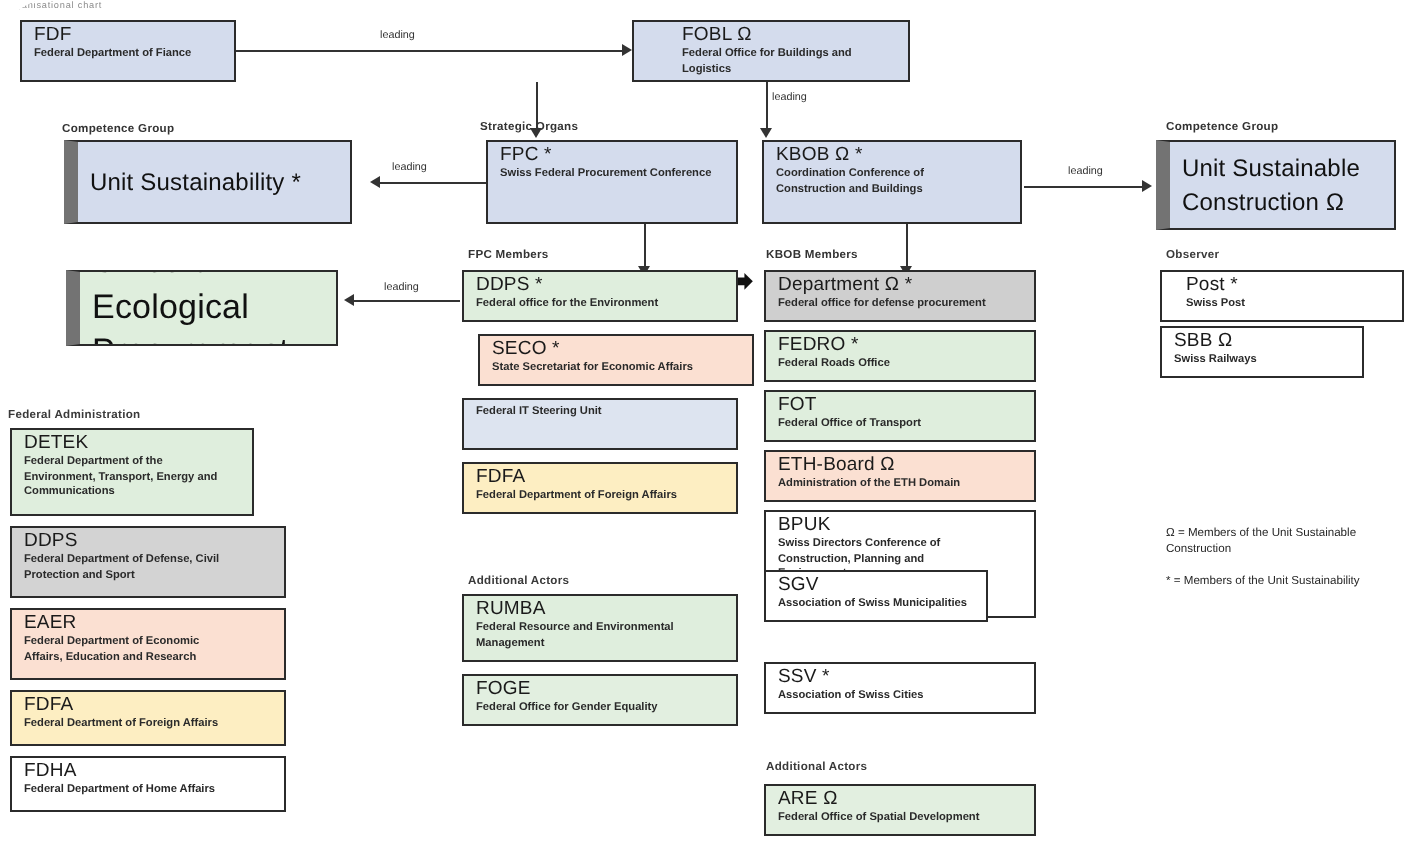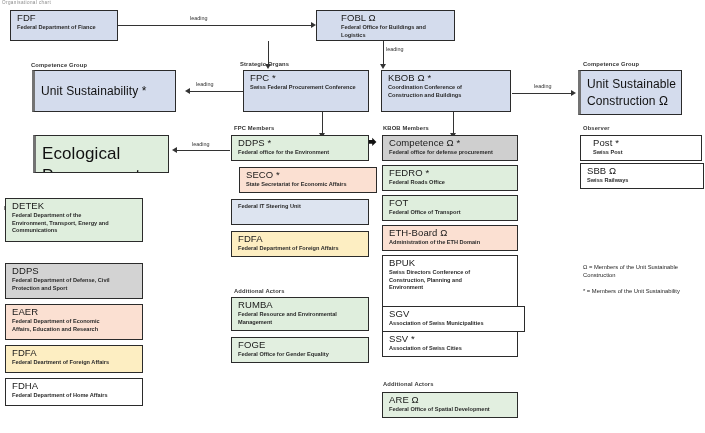--- a/index.html
+++ b/index.html
@@ -10,20 +10,21 @@
   body {
     font-family: "Liberation Sans", sans-serif;
     -webkit-font-smoothing: antialiased;
   }
   #canvas {
     position: relative;
     width: 705px;
     height: 433px;
     overflow: hidden;
     background: #ffffff;
+    border-radius: 24px;
   }
 
   
   .box {
     position: absolute;
     box-sizing: border-box;
     border: 1px solid #2b2b2b;
     padding: 2px 4px 2px 6px;
     overflow: hidden;
     line-height: 1.12;
@@ -57,21 +58,21 @@
   .c-green  { background: #dfeedd; border-color: #2b2b2b; }
   .c-green2 { background: #e2efe0; border-color: #2b2b2b; }
   .c-peach  { background: #fbe0d2; border-color: #2b2b2b; }
   .c-yellow { background: #fdeec2; border-color: #2b2b2b; }
   .c-grey   { background: #cfcfcf; border-color: #2b2b2b; }
   .c-grey2  { background: #d3d3d3; border-color: #2b2b2b; }
   .c-white  { background: #ffffff; border-color: #2b2b2b; }
   .c-bluepale { background: #dde4f0; border-color: #2b2b2b; }
 
   
-  .accent-left { border-left: 3px solid #737373; }
+  .accent-left { border-left: 7px solid #737373; }
 
   
   .caption {
     position: absolute;
     font-size: 5.8px;
     font-weight: bold;
     color: #333;
     white-space: nowrap;
     letter-spacing: .15px;
   }
@@ -196,21 +197,21 @@
   <div class="box c-blue" style="left:381px; top:70px; width:130px; height:42px;">
     <span class="t">KBOB Ω *</span>
     <span class="s" style="white-space:pre-line;">Coordination Conference of
 Construction and Buildings</span>
   </div>
 
   <div class="ln-h" style="left:512px; top:93px; width:62px;"></div>
   <div class="arrow-r" style="left:571px; top:90px;"></div>
   <div class="edge-label" style="left:534px; top:83px;">leading</div>
 
-  <div class="box c-blue big accent-left" style="left:578px; top:70px; width:104px; height:45px; display:flex; align-items:center;">
+  <div class="box c-blue big accent-left" style="left:578px; top:70px; width:120px; height:45px; display:flex; align-items:center;">
     <span class="t" style="white-space:pre-line;">Unit  Sustainable
 Construction  Ω</span>
   </div>
 
   <div class="ln-v" style="left:322px; top:112px; height:24px;"></div>
   <div class="arrow-d" style="left:319px; top:133px;"></div>
   <div class="ln-v" style="left:453px; top:112px; height:24px;"></div>
   <div class="arrow-d" style="left:450px; top:133px;"></div>
 
   <div class="box c-green big accent-left" style="left:33px; top:135px; width:136px; height:38px; display:flex; align-items:center;">
@@ -255,68 +256,68 @@
         <span class="s" style="white-space: pre-line;">Federal Resource and Environmental
 Management</span>
       </div>
       <div class="box c-green2" style="left: 231px; top: 337px; width: 138px; height: 26px;">
         <span class="t">FOGE</span>
         <span class="s" style="white-space: pre-line;">Federal Office for Gender Equality</span>
       </div>
     </div>
   <div id="col-kbob">
       <div class="box c-grey" style="left: 382px; top: 135px; width: 136px; height: 26px;">
-        <span class="t">Competence Ω *</span>
+        <span class="t">Department Ω *</span>
         <span class="s" style="white-space: pre-line;">Federal office for defense procurement</span>
       </div>
       <div class="box c-green" style="left: 382px; top: 165px; width: 136px; height: 26px;">
         <span class="t">FEDRO *</span>
         <span class="s" style="white-space: pre-line;">Federal Roads Office</span>
       </div>
       <div class="box c-green" style="left: 382px; top: 195px; width: 136px; height: 26px;">
         <span class="t">FOT</span>
         <span class="s" style="white-space: pre-line;">Federal Office of Transport</span>
       </div>
       <div class="box c-peach" style="left: 382px; top: 225px; width: 136px; height: 26px;">
         <span class="t">ETH-Board Ω</span>
         <span class="s" style="white-space: pre-line;">Administration of the ETH Domain</span>
       </div>
       <div class="box c-white" style="left: 382px; top: 255px; width: 136px; height: 54px;">
         <span class="t">BPUK</span>
         <span class="s" style="white-space: pre-line;">Swiss Directors Conference  of
 Construction, Planning and
 Environment</span>
       </div>
-      <div class="box c-white" style="left: 382px; top: 306px; width: 143px; height: 26px;">
+      <div class="box c-white" style="left: 382px; top: 285px; width: 112px; height: 26px;">
         <span class="t">SGV</span>
         <span class="s" style="white-space: pre-line;">Association of Swiss Municipalities</span>
       </div>
       <div class="box c-white" style="left: 382px; top: 331px; width: 136px; height: 26px;">
         <span class="t">SSV *</span>
         <span class="s" style="white-space: pre-line;">Association of Swiss Cities</span>
       </div>
     </div>
   <div id="col-kbob-add">
       <div class="box c-green2" style="left: 382px; top: 392px; width: 136px; height: 26px;">
         <span class="t">ARE Ω</span>
         <span class="s" style="white-space: pre-line;">Federal Office of Spatial Development</span>
       </div>
     </div>
   <div id="col-obs">
       <div class="box c-white" style="left: 580px; top: 135px; width: 122px; height: 26px; padding-left: 12px;">
         <span class="t">Post *</span>
         <span class="s" style="white-space: pre-line;">Swiss Post</span>
       </div>
-      <div class="box c-white" style="left: 580px; top: 163px; width: 124px; height: 26px;">
+      <div class="box c-white" style="left: 580px; top: 163px; width: 102px; height: 26px;">
         <span class="t">SBB Ω</span>
         <span class="s" style="white-space: pre-line;">Swiss Railways</span>
       </div>
     </div>
   <div id="col-fedadmin">
-      <div class="box c-green" style="left: 5px; top: 198px; width: 138px; height: 44px;">
+      <div class="box c-green" style="left: 5px; top: 214px; width: 122px; height: 44px;">
         <span class="t">DETEK</span>
         <span class="s" style="white-space: pre-line;">Federal  Department of the
 Environment, Transport, Energy and
 Communications</span>
       </div>
       <div class="box c-grey2" style="left: 5px; top: 263px; width: 138px; height: 36px;">
         <span class="t">DDPS</span>
         <span class="s" style="white-space: pre-line;">Federal Department of Defense, Civil
 Protection and Sport</span>
       </div>

